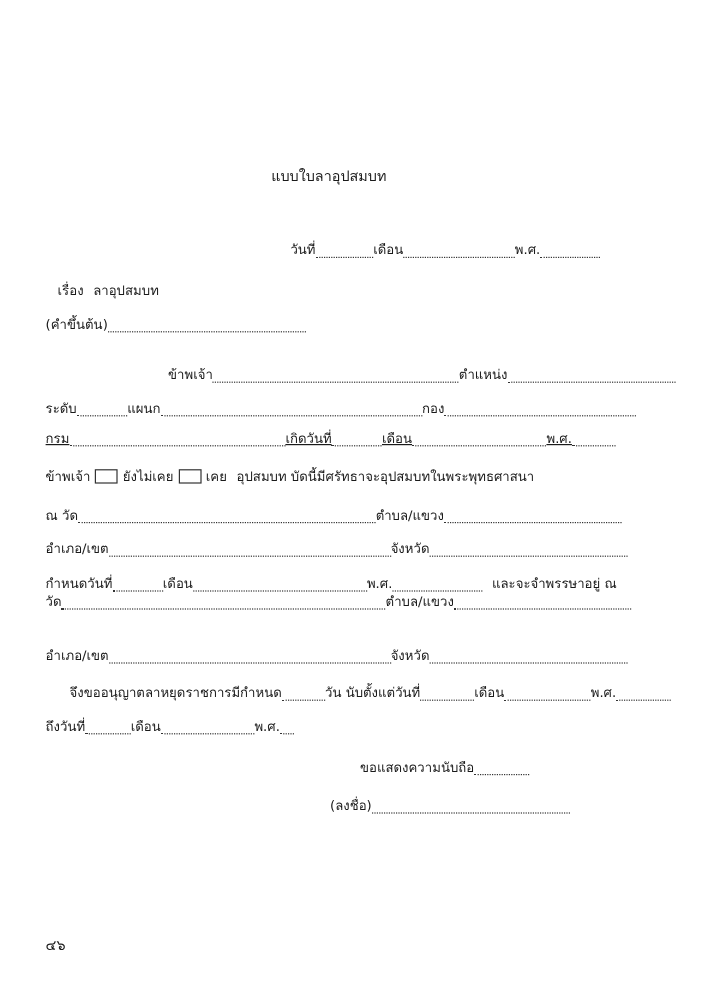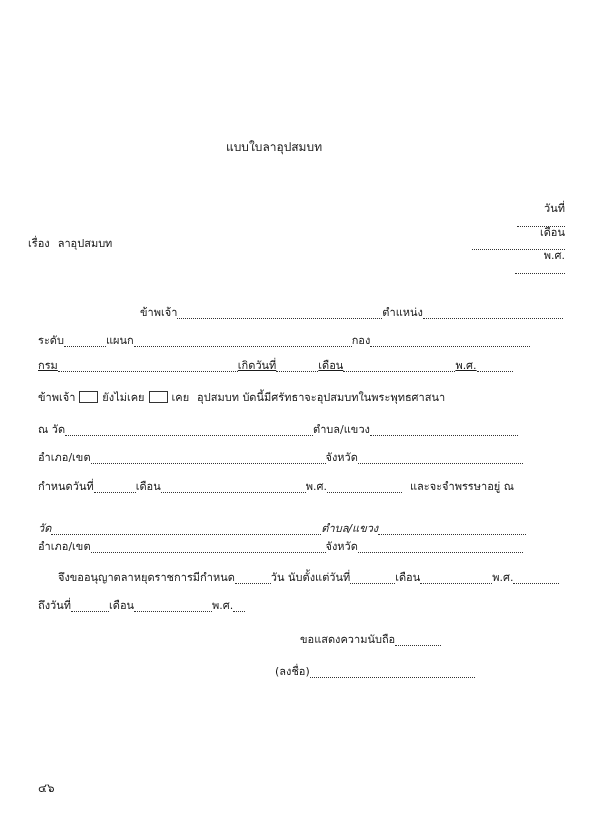--- a/index.html
+++ b/index.html
@@ -73,35 +73,39 @@
 </head>
 <body>
 
 <div class="page">
 
   <div class="title" style="top:137px;">
     <span class="title-inner">แบบใบลาอุปสมบท</span>
   </div>
 
 
-  <div class="row" style="left:260px; top:203px; width:305px;flex-direction:column;">
+  <div class="row" style="left:242px; top:203px; width:305px;">
     <span class="txt">วันที่</span>
     <span class="dots" style="width:48px;"></span>
     <span class="txt">เดือน</span>
     <span class="dots" style="width:93px;"></span>
     <span class="txt">พ.ศ.</span>
     <span class="dots" style="width:50px;"></span>
   </div>
 
-  <div class="row" style="left:28px; top:237px;font-family:Liberation Serif, serif;">
+  <div class="row" style="left:48px; top:237px;">
     <span class="txt">เรื่อง</span>
     <span class="gap8"></span>
     <span class="txt">ลาอุปสมบท</span>
   </div>
 
+  <div class="row" style="left:38px; top:265px; width:230px;">
+    <span class="txt">(คำขึ้นต้น)</span>
+    <span class="dots" style="width:165px;"></span>
+  </div>
 
   <div class="row" style="left:140px; top:307px; width:424px;">
     <span class="txt">ข้าพเจ้า</span>
     <span class="dots" style="width:205px;"></span>
     <span class="txt">ตำแหน่ง</span>
     <span class="dots" style="width:140px;"></span>
   </div>
 
   <div class="row" style="left:38px; top:335px; width:526px;">
     <span class="txt">ระดับ</span>
@@ -151,21 +155,21 @@
     <span class="txt">กำหนดวันที่</span>
     <span class="dots" style="width:42px;"></span>
     <span class="txt">เดือน</span>
     <span class="dots" style="width:145px;"></span>
     <span class="txt">พ.ศ.</span>
     <span class="dots" style="width:75px;"></span>
     <span class="gap8"></span>
     <span class="txt">และจะจำพรรษาอยู่  ณ</span>
   </div>
 
-  <div class="row" style="left:38px; top:523px; width:526px;font-style:italic;">
+  <div class="row" style="left:38px; top:496px; width:526px;">
     <span class="txt">วัด</span>
     <span class="dots" style="width:270px;"></span>
     <span class="txt">ตำบล/แขวง</span>
     <span class="dots" style="width:148px;"></span>
   </div>
 
   <div class="row" style="left:38px; top:541px; width:526px;">
     <span class="txt">อำเภอ/เขต</span>
     <span class="dots" style="width:235px;"></span>
     <span class="txt">จังหวัด</span>

